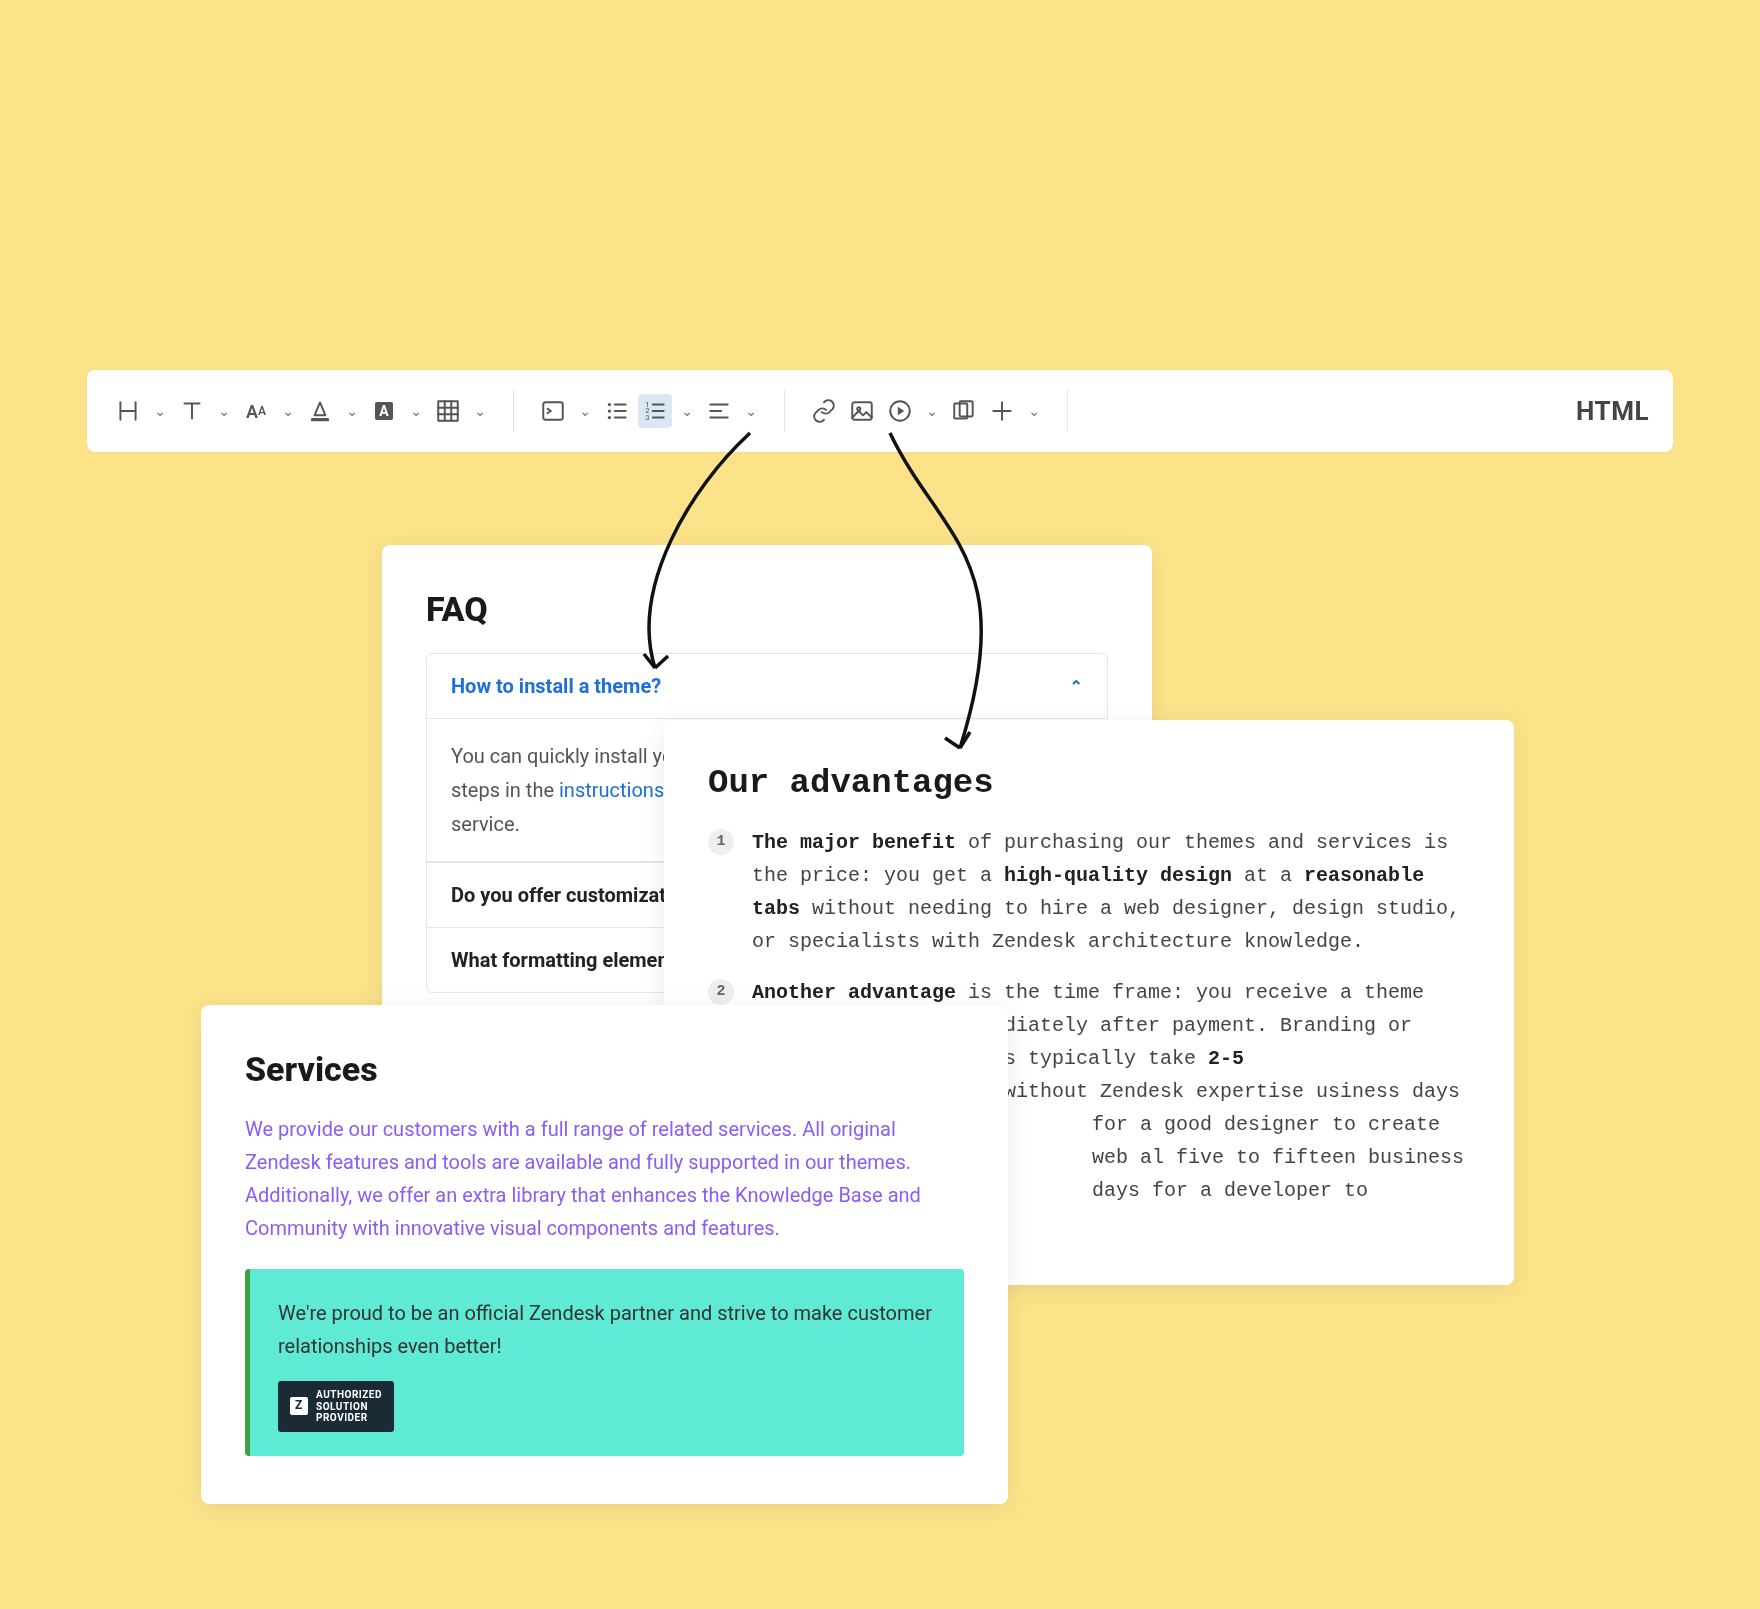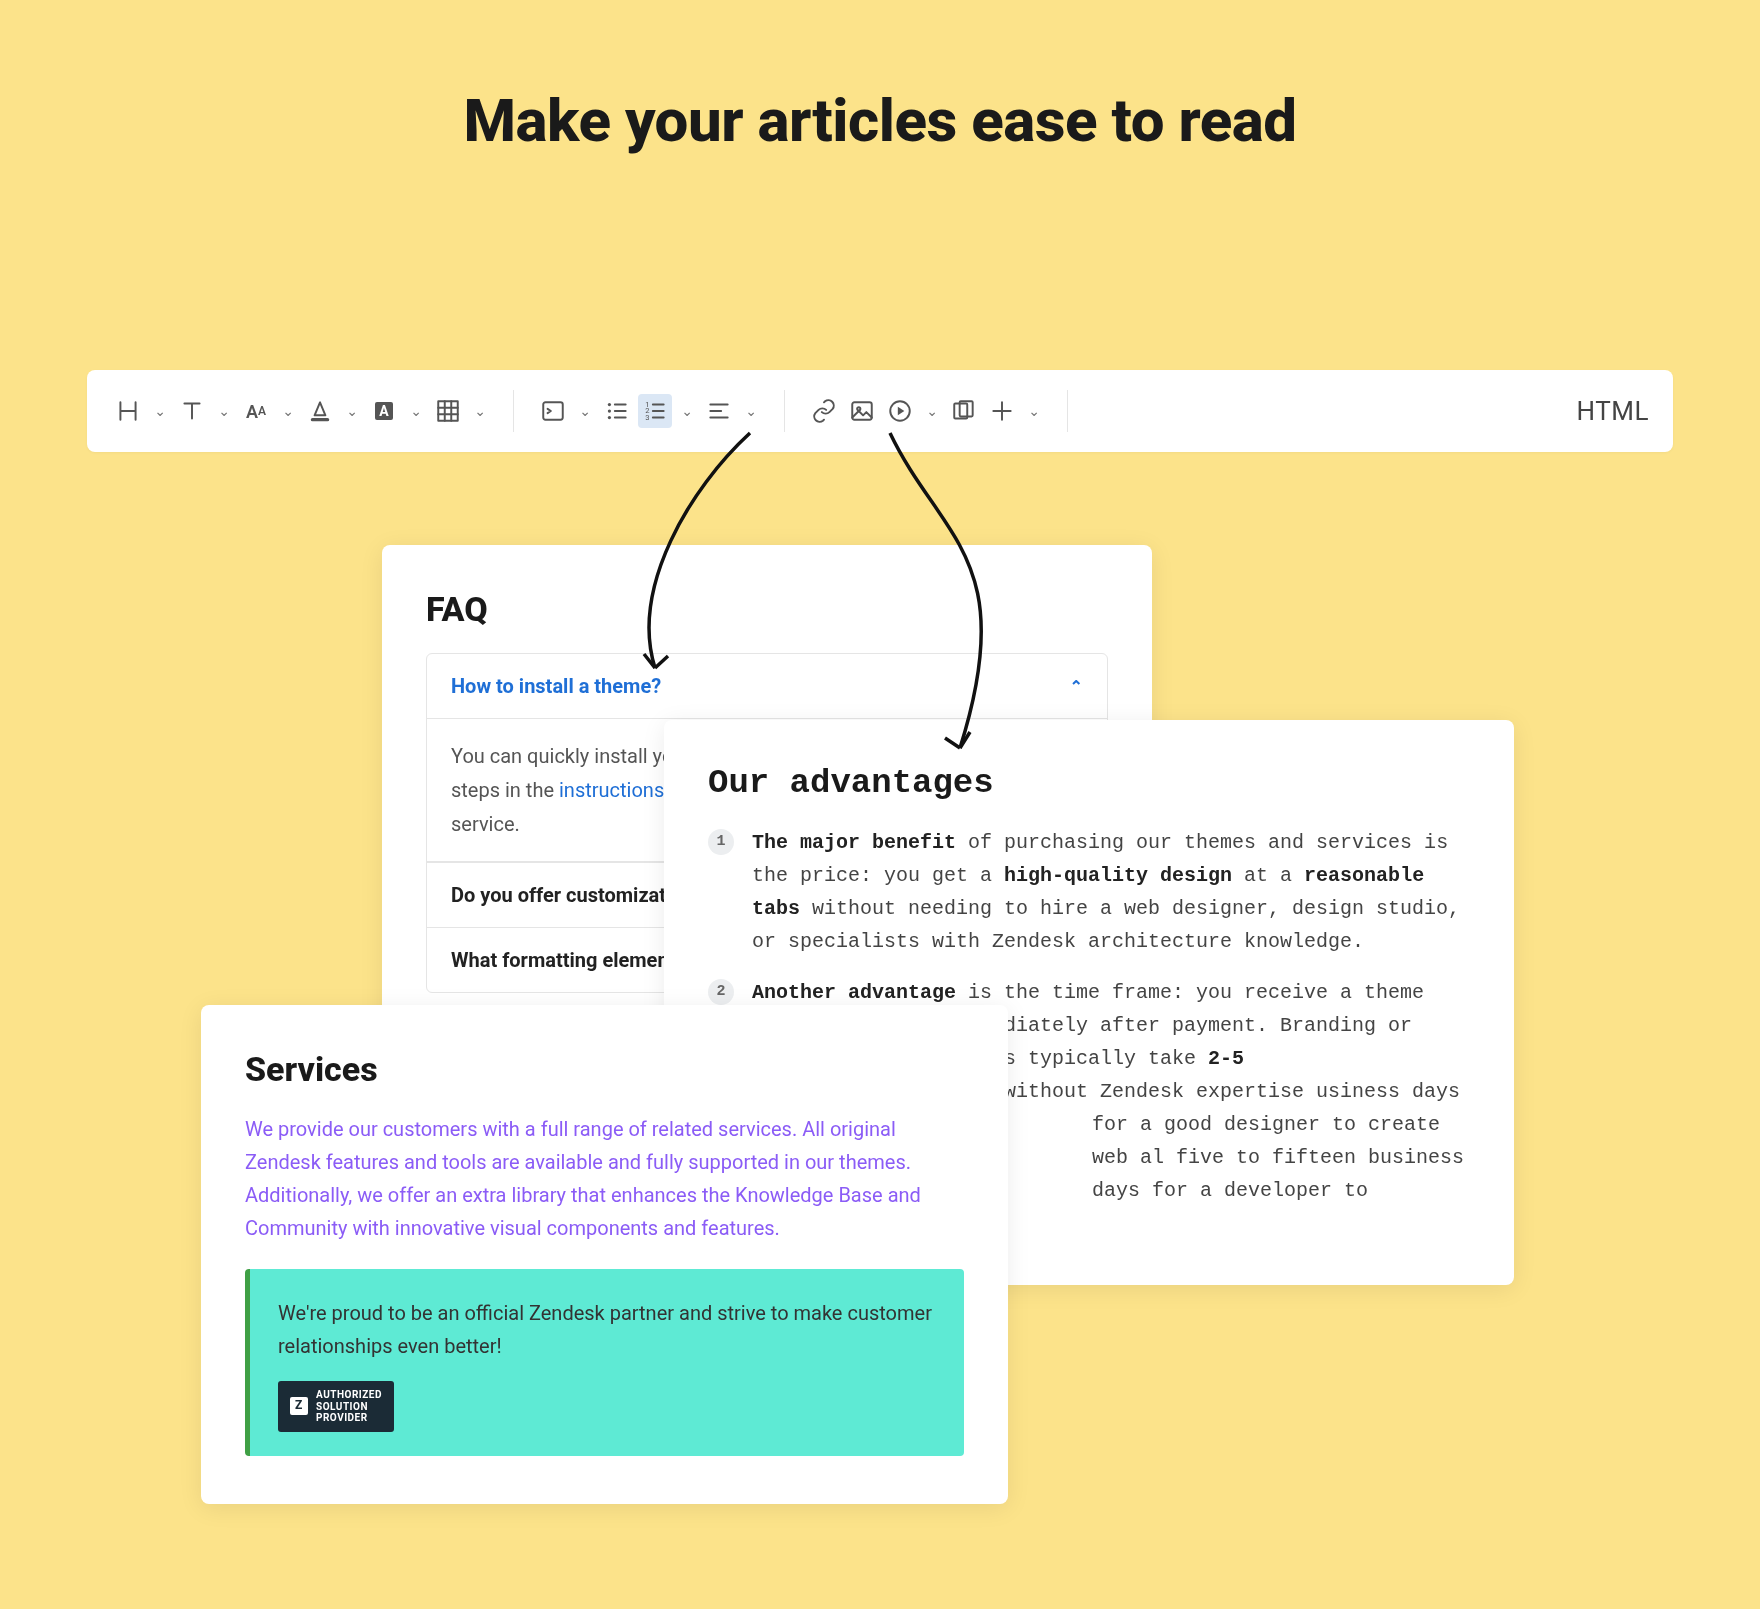--- a/index.html
+++ b/index.html
@@ -30,21 +30,21 @@
   .tb-group { display: flex; align-items: center; gap: 4px; }
   .tb-sep { width: 1px; height: 42px; background: #e5e5e5; margin: 0 18px; }
   .tb-btn {
     width: 34px; height: 34px;
     display: flex; align-items: center; justify-content: center;
     color: #555; border-radius: 4px;
     font-size: 22px;
   }
   .tb-btn.active { background: #dbe7f5; }
   .tb-btn.small-caret { width: 22px; font-size: 14px; color: #777; }
-  .tb-label { font-size: 26px; font-weight: 400; color: #444; margin-left: auto; letter-spacing: 0.5px; }
+  .tb-label { font-size: 26px; font-weight: 700; color: #444; margin-left: auto; letter-spacing: 0.5px; }
   .tb-spacer { flex: 1; }
 
   .card {
     position: absolute;
     background: #fff;
     border-radius: 8px;
     box-shadow: 0 4px 24px rgba(0,0,0,0.08);
     padding: 44px;
   }
   .card h2 { font-size: 34px; font-weight: 800; color: #1a1a1a; margin-bottom: 24px; }
@@ -99,21 +99,20 @@
 
   
   .arrow { position: absolute; z-index: 5; pointer-events: none; }
 
   svg.icon { width: 26px; height: 26px; stroke: #555; stroke-width: 1.8; fill: none; stroke-linecap: round; stroke-linejoin: round; }
 </style>
 </head>
 <body>
 
 <div class="hero">
-  <h1>Make your articles ease to read</h1>
 </div>
 
 <div class="toolbar">
   <div class="tb-group">
     <div class="tb-btn">
         <svg class="icon" viewBox="0 0 24 24">
           <path d="M5 4v16M19 4v16M5 12h14"></path>
         </svg>
       </div>
     <div class="tb-btn small-caret">⌄</div>

